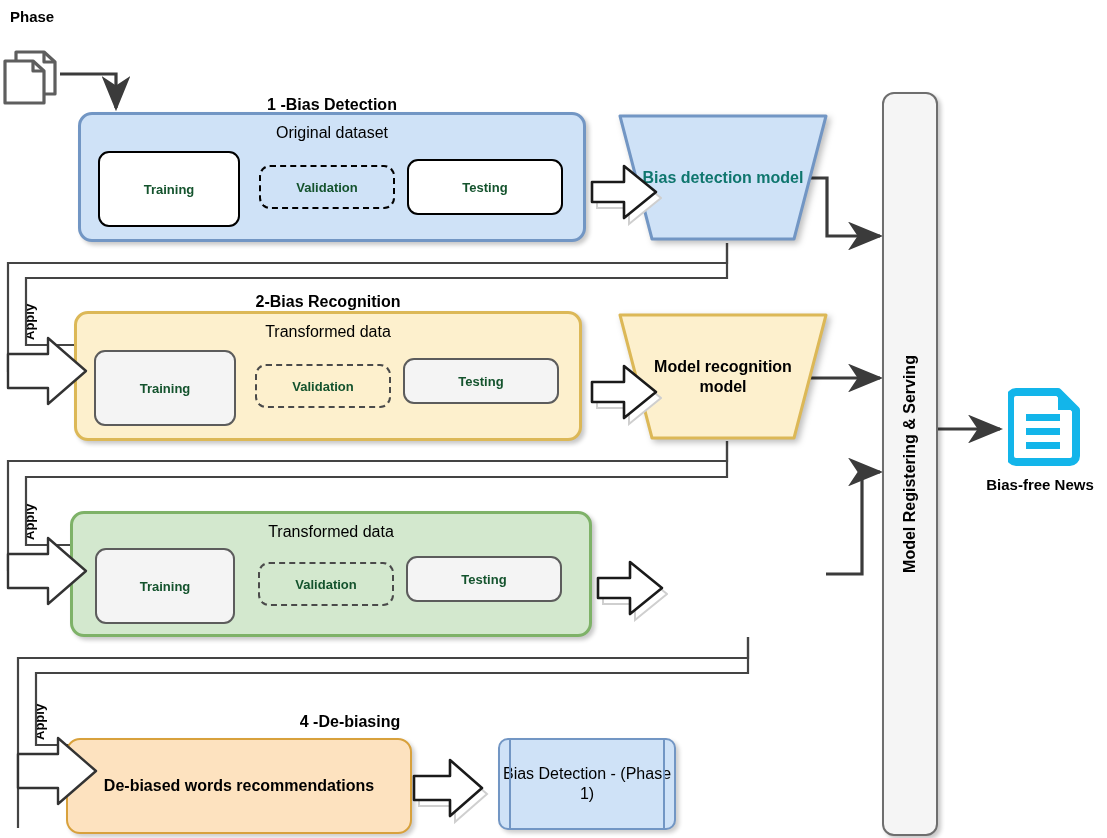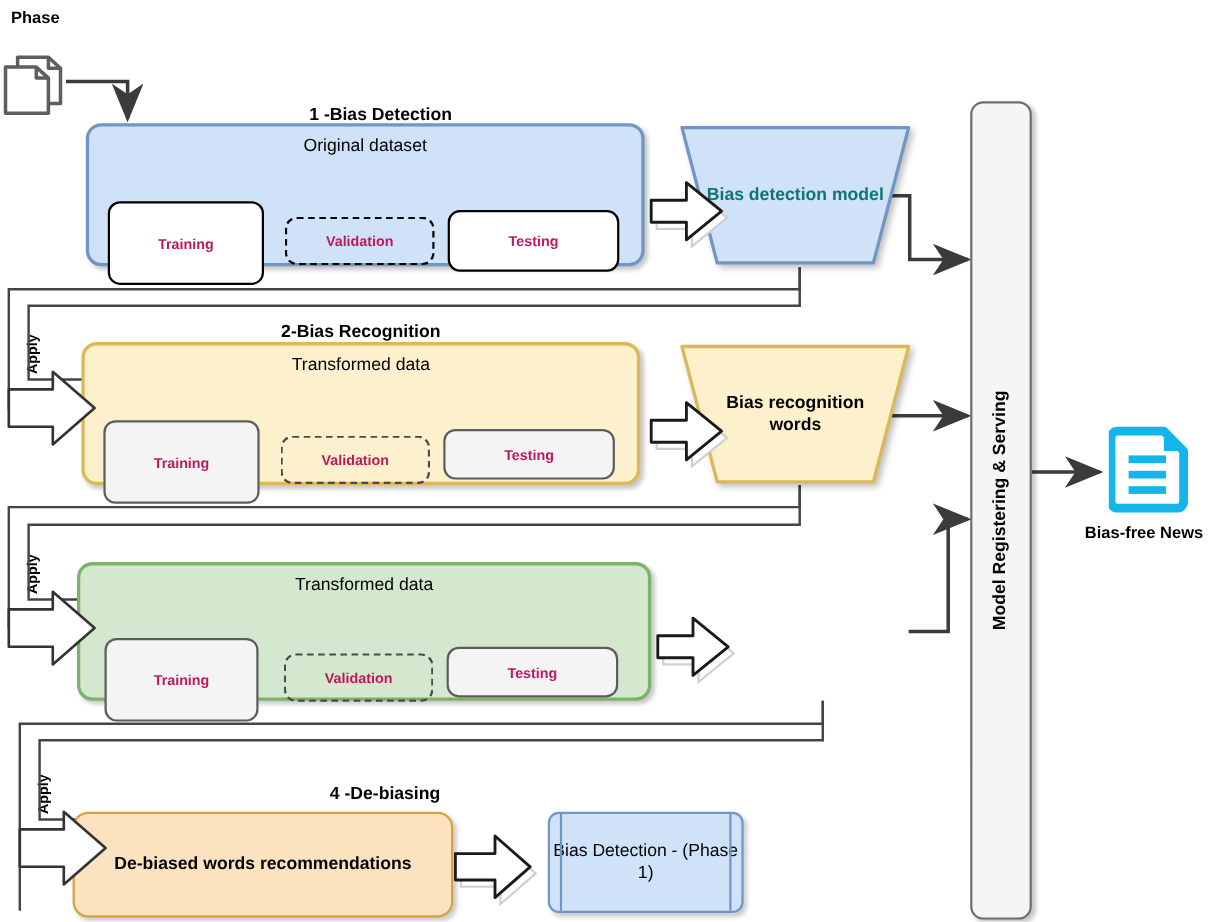--- a/index.html
+++ b/index.html
@@ -19,21 +19,21 @@
   .panel{position:absolute;border-radius:14px;box-sizing:border-box;
          box-shadow:3px 3px 4px rgba(0,0,0,.22);}
   .panel.blue{background:#cfe2f7;border:3px solid #7296c4;}
   .panel.yellow{background:#fdf0cd;border:3px solid #dcb857;}
   .panel.green{background:#d3e8ce;border:3px solid #7eb268;}
   .panel .panel-title{position:absolute;left:0;top:9px;}
 
   
   .sbox{position:absolute;box-sizing:border-box;border-radius:11px;
         display:flex;align-items:center;justify-content:center;
-        font-size:13px;font-weight:bold;color:#be185d;margin-top:32px;}
+        font-size:13px;font-weight:bold;color:#14532d;}
   .sbox.solid-bk{background:#ffffff;border:2.5px solid #000;}
   .sbox.dash-bk{background:transparent;border:2.5px dashed #000;}
   .sbox.solid-gy{background:#f4f4f4;border:2px solid #5c5c5c;}
   .sbox.dash-gy{background:transparent;border:2px dashed #4a4a4a;}
 
   
   .trap{position:absolute;box-sizing:border-box;
         display:flex;align-items:center;justify-content:center;
         text-align:center;font-size:16px;font-weight:bold;line-height:1.25;
         filter:drop-shadow(3px 3px 3px rgba(0,0,0,.26));}
@@ -109,21 +109,21 @@
   </svg>
 
   <div class="lbl news-title">Phase</div>
   <svg class="abs z2" style="left:2px;top:48px;" width="62" height="60" viewBox="0 0 62 60">
     <path d="M14,4 H42 L53,14 V46 H14 Z" fill="#ffffff" stroke="#5e5e5e" stroke-width="3.2" stroke-linejoin="round"></path>
     <path d="M42,4 V14 H53" fill="none" stroke="#5e5e5e" stroke-width="3.2" stroke-linejoin="round"></path>
     <path d="M3,13 H31 L42,23 V55 H3 Z" fill="#ffffff" stroke="#5e5e5e" stroke-width="3.2" stroke-linejoin="round"></path>
     <path d="M31,13 V23 H42" fill="none" stroke="#5e5e5e" stroke-width="3.2" stroke-linejoin="round"></path>
   </svg>
 
-  <div class="lbl stage-title" style="left:92px;top:96px;width:508px;">1 -Bias Detection</div>
+  <div class="lbl stage-title" style="left:78px;top:96px;width:508px;">1 -Bias Detection</div>
 
   <div class="panel blue z2" style="left:78px;top:112px;width:508px;height:130px;">
     <div class="panel-title">Original dataset</div>
     <div class="sbox solid-bk" style="left:17px;top:36px;width:142px;height:76px;">Training</div>
     <div class="sbox dash-bk" style="left:178px;top:50px;width:136px;height:44px;">Validation</div>
     <div class="sbox solid-bk" style="left:326px;top:44px;width:156px;height:56px;">Testing</div>
   </div>
 
   <svg class="abs z3" style="left:586px;top:152px;" width="76" height="74" viewBox="0 0 76 74">
     <path d="M6,30 H38 V14 L70,40 L38,66 V50 H6 Z" fill="#ffffff" stroke="#cfcfcf" stroke-width="2" transform="translate(5,6)"></path>
@@ -153,21 +153,21 @@
 
   <svg class="abs z3" style="left:586px;top:352px;" width="76" height="74" viewBox="0 0 76 74">
     <path d="M6,30 H38 V14 L70,40 L38,66 V50 H6 Z" fill="#ffffff" stroke="#cfcfcf" stroke-width="2" transform="translate(5,6)"></path>
     <path d="M6,30 H38 V14 L70,40 L38,66 V50 H6 Z" fill="#ffffff" stroke="#1a1a1a" stroke-width="2.6" stroke-linejoin="round"></path>
   </svg>
 
   <div class="trap z2" style="left:614px;top:311px;width:218px;height:131px;">
     <svg class="tshape" viewBox="0 0 218 131" preserveAspectRatio="none">
       <path d="M6,4 H212 L180,127 H38 Z" fill="#fdf0cd" stroke="#dcb857" stroke-width="3" stroke-linejoin="round" vector-effect="non-scaling-stroke"></path>
     </svg>
-    <div class="tlabel">Bias recognition words</div>
+    <div class="tlabel">Model recognition model</div>
   </div>
 
   <div class="apply" style="left:22px;top:540px;">Apply</div>
   <svg class="abs z3" style="left:6px;top:530px;" width="84" height="82" viewBox="0 0 84 82">
     <path d="M2,24 H42 V8 L80,41 L42,74 V58 H2 Z" fill="#ffffff" stroke="#333" stroke-width="2.4" stroke-linejoin="round"></path>
   </svg>
 
 
   <div class="panel green z2" style="left:70px;top:511px;width:522px;height:126px;">
     <div class="panel-title">Transformed data</div>

